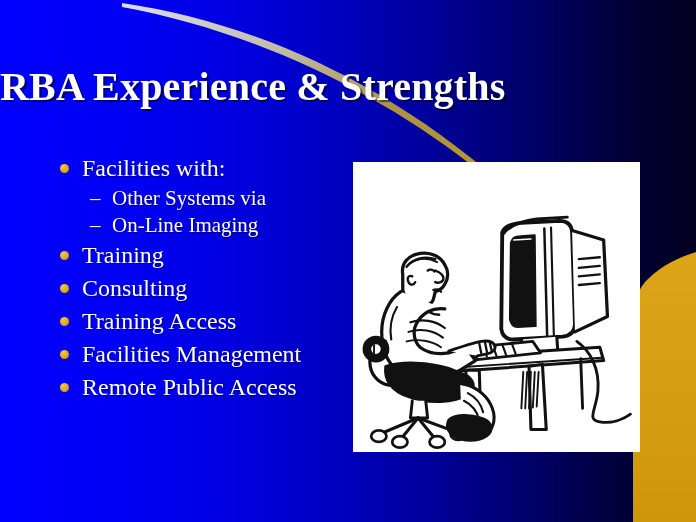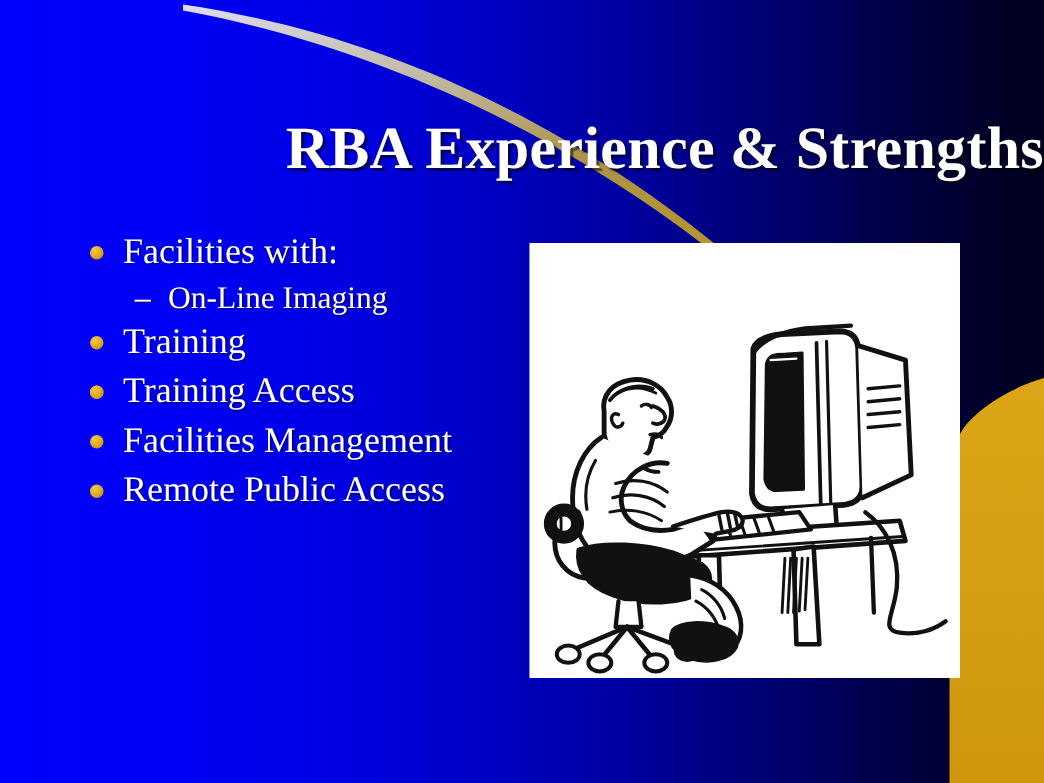--- a/index.html
+++ b/index.html
@@ -32,23 +32,23 @@
     left: 0; top: 0;
     width: 696px;
     height: 522px;
     pointer-events: none;
   }
 
   
   #title {
     position: absolute;
     left: 0;
-    top: 75px;
+    top: 63px;
     width: 696px;
-    text-align: right;
+    text-align: left;
     font-size: 40px;
     font-weight: bold;
     color: #ffffff;
     letter-spacing: 0.2px;
     text-shadow: 2px 2px 1px rgba(0,0,0,0.55);
     white-space: nowrap;
   }
 
   
   #body {
@@ -146,37 +146,39 @@
   <div id="body">
 
     <div class="l1">
       <span class="dot"></span>
       <span>Facilities with:</span>
     </div>
 
     <div class="l2">
       <span class="dash">–</span>
       <span class="txt">
+        <span>Other Systems via</span>
       </span>
     </div>
 
     <div class="l2">
       <span class="dash">–</span>
       <span class="txt">
         <span>On-Line Imaging</span>
       </span>
     </div>
 
     <div class="l1">
       <span class="dot"></span>
       <span>Training</span>
     </div>
 
     <div class="l1">
       <span class="dot"></span>
+      <span>Consulting</span>
     </div>
 
     <div class="l1">
       <span class="dot"></span>
       <span>Training Access</span>
     </div>
 
     <div class="l1">
       <span class="dot"></span>
       <span>Facilities Management</span>

